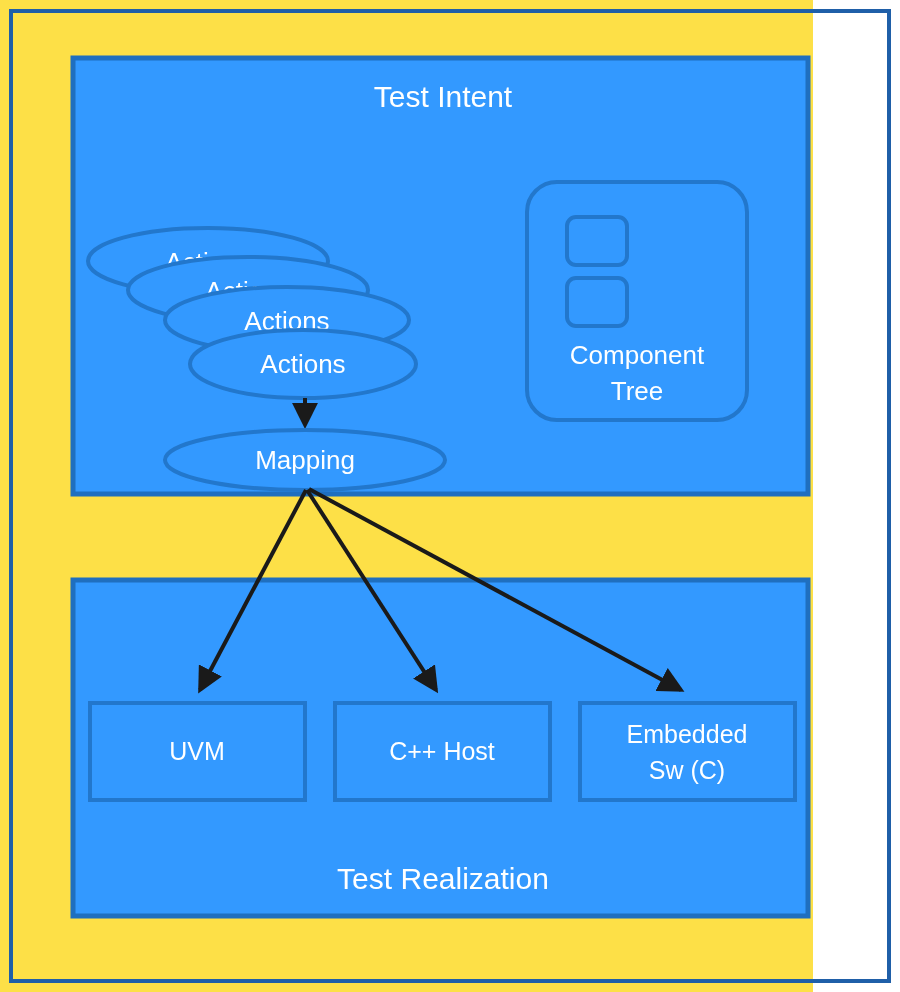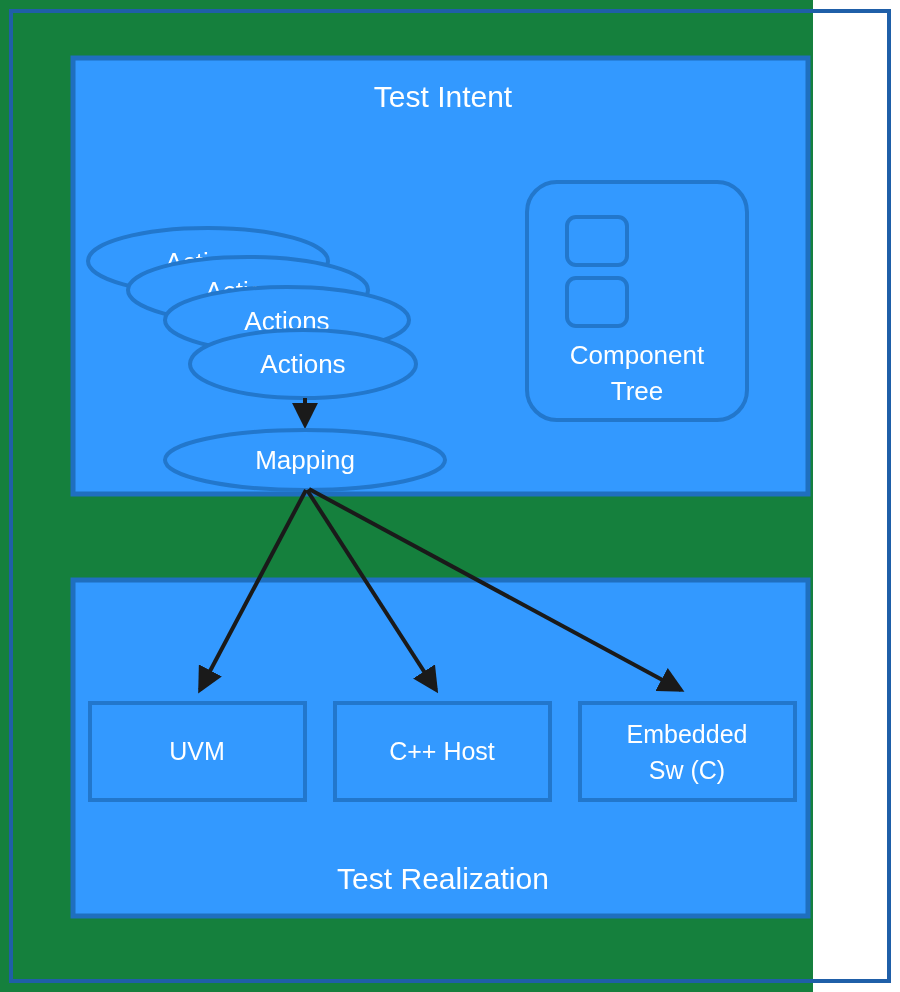--- a/index.html
+++ b/index.html
@@ -10,21 +10,21 @@
   body {
     width: 900px;
     height: 992px;
     font-family: "Liberation Sans", sans-serif;
     overflow: hidden;
   }
   #diagram-root {
     position: relative;
     width: 813px;
     height: 992px;
-    background: #15803d;
+    background: #fde047;
   }
   #diagram-svg {
     position: absolute;
     top: 0;
     left: 0;
     width: 900px;
     height: 992px;
     display: block;
   }
   .panel-title {

